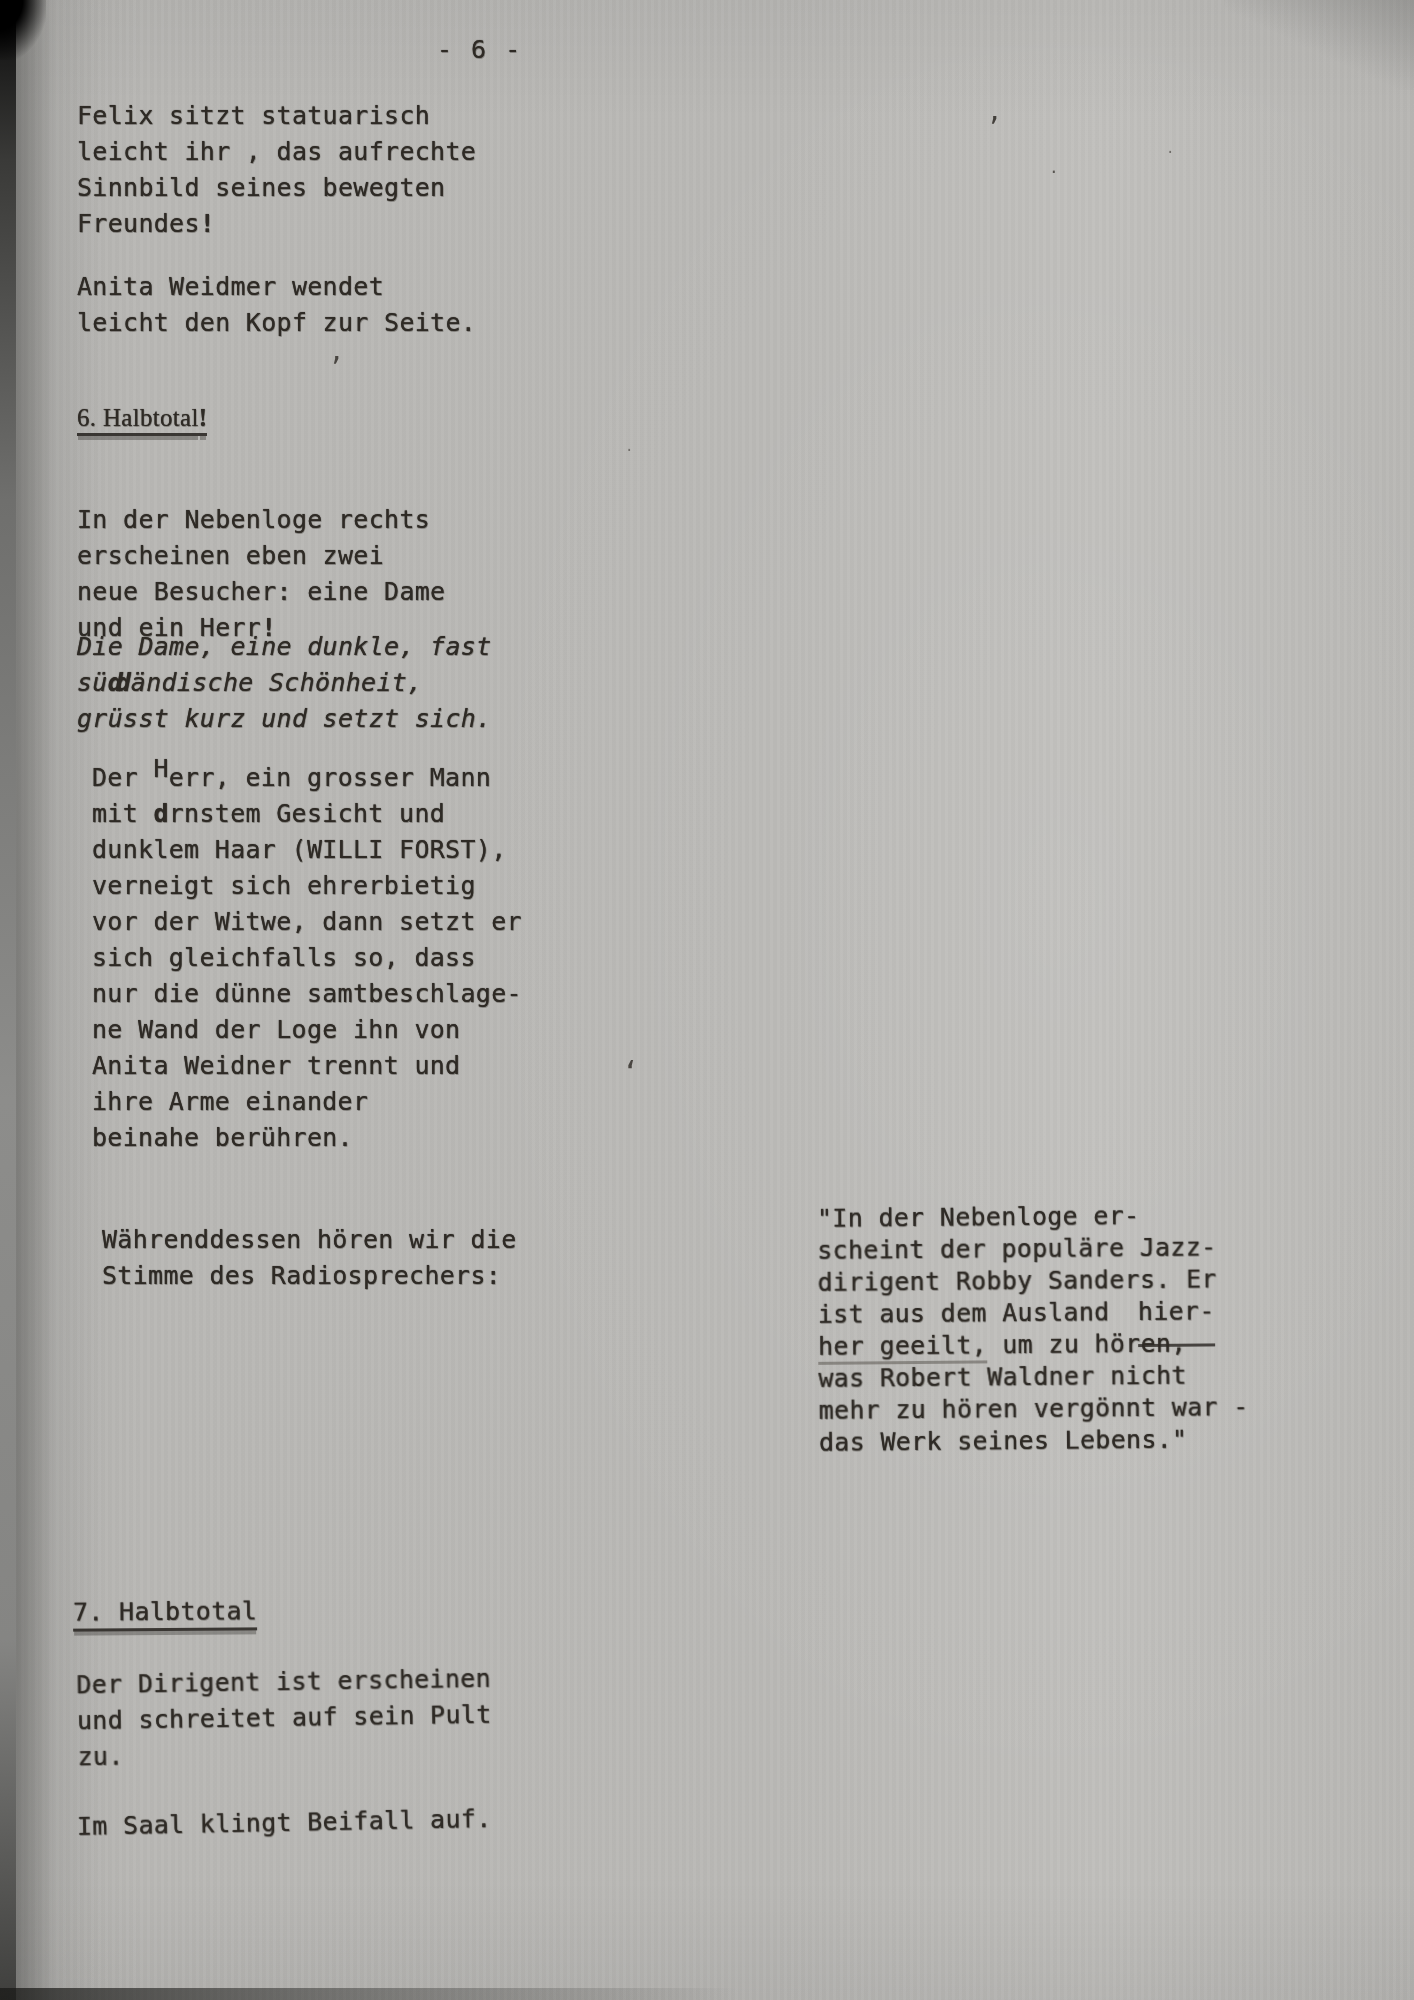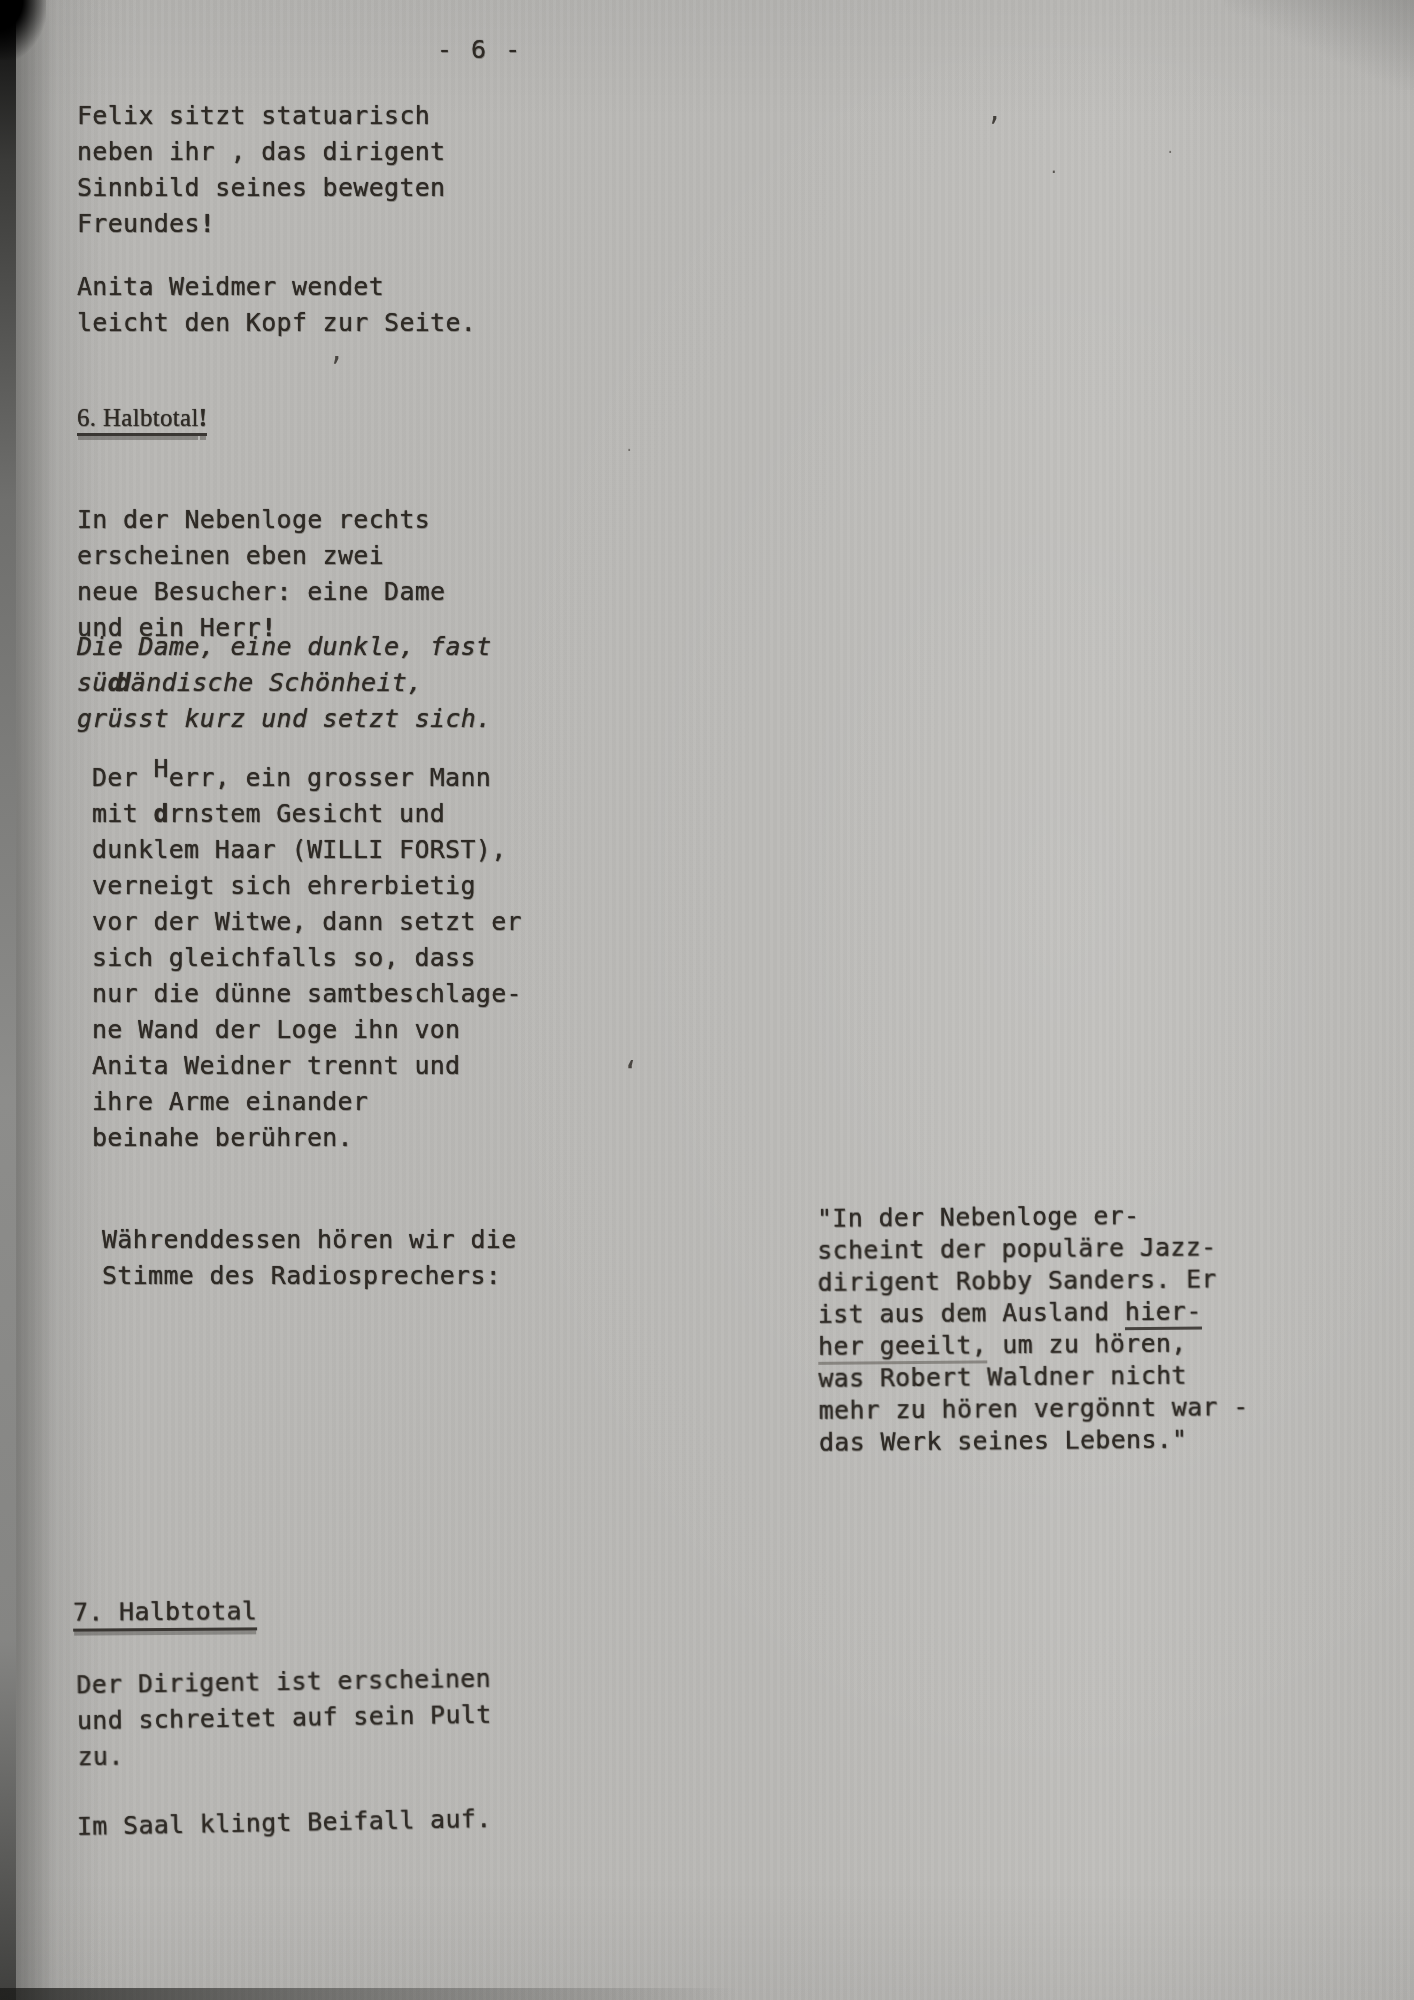--- a/index.html
+++ b/index.html
@@ -43,21 +43,21 @@
     font-family:"DejaVu Sans Mono","Liberation Mono",monospace;
     font-size:25px;line-height:36px;letter-spacing:0.3px;
     color:#2e2a25;white-space:pre;
     text-shadow:0 0 1px rgba(46,42,37,.9),0.6px 0.6px 0 rgba(46,42,37,.3);
     filter:blur(.3px);
   }
   .tl{min-height:36px;}
   .b{font-weight:bold;}
   .sq{letter-spacing:-7px;margin-right:7px;}
   .sup{position:relative;top:-9px;}
-  .u{border-bottom:3px solid rgba(40,36,32,.8);padding-bottom:1px;}
+  .u{border-bottom:3px solid rgba(40,36,32,.8);padding-bottom:18px;margin-left:13px;}
   .up{border-bottom:3px solid rgba(70,66,60,.45);padding-bottom:1px;}
   .hu{border-bottom:3px solid rgba(35,32,28,.85);box-shadow:0 5px 0 -1px rgba(35,32,28,.32);padding-bottom:2px;}
   .mark{position:absolute;font-family:"DejaVu Sans Mono","Liberation Mono",monospace;color:#2e2a25;filter:blur(.3px);}
 
   #page-number{left:437px;top:32px;letter-spacing:2px;}
   #para-felix{left:77px;top:98px;}
   #para-anita{left:77px;top:269px;}
   #heading-6{left:77px;top:400px;font-family:Liberation Serif, serif;}
   #para-nebenloge{left:77px;top:462px;margin-top:40px;}
   #para-dame{left:77px;top:629px;font-style:italic;}
@@ -84,21 +84,21 @@
       <span class="mark" style="left: 986px; top: 112px; font-size: 26px; opacity: 0.85;">’</span>
       <span class="mark" style="left: 1049px; top: 162px; font-size: 16px; opacity: 0.7;">·</span>
       <span class="mark" style="left: 1166px; top: 144px; font-size: 14px; opacity: 0.55;">·</span>
       <span class="mark" style="left: 328px; top: 352px; font-size: 26px; opacity: 0.8;">’</span>
       <span class="mark" style="left: 625px; top: 442px; font-size: 14px; opacity: 0.5;">·</span>
       <span class="mark" style="left: 622px; top: 1056px; font-size: 28px; opacity: 0.8;">‘</span>
     </div>
 
   <div class="type" id="page-number">- 6 -</div>
 
-  <div class="type" id="para-felix"><div class="tl"><span>Felix sitzt statuarisch</span></div><div class="tl"><span>neben ihr , das dirigent</span></div><div class="tl"><span>Sinnbild seines bewegten</span></div><div class="tl"><span>Freundes</span><span class="b">!</span></div></div>
+  <div class="type" id="para-felix"><div class="tl"><span>Felix sitzt statuarisch</span></div><div class="tl"><span>leicht ihr , das aufrechte</span></div><div class="tl"><span>Sinnbild seines bewegten</span></div><div class="tl"><span>Freundes</span><span class="b">!</span></div></div>
   <div class="type" id="para-anita"><div class="tl"><span>Anita Weidmer wendet</span></div><div class="tl"><span>leicht den Kopf zur Seite.</span></div></div>
   <div class="type" id="heading-6"><div class="tl"><span class="hu">6. Halbtotal</span><span class="b hu">!</span></div></div>
   <div class="type" id="para-nebenloge"><div class="tl"><span>In der Nebenloge rechts</span></div><div class="tl"><span>erscheinen eben zwei</span></div><div class="tl"><span>neue Besucher: eine Dame</span></div><div class="tl"><span>und ein Herr</span><span class="b">!</span></div></div>
   <div class="type" id="para-dame"><div class="tl"><span>Die Dame, eine dunkle, fast</span></div><div class="tl"><span>sü</span><span class="b sq">dd</span><span>ändische Schönheit,</span></div><div class="tl"><span>grüsst kurz und setzt sich.</span></div></div>
   <div class="type" id="para-herr"><div class="tl"><span>Der </span><span class="sup">H</span><span>err, ein grosser Mann</span></div><div class="tl"><span>mit </span><span class="b">d</span><span>rnstem Gesicht und</span></div><div class="tl"><span>dunklem Haar (WILLI FORST),</span></div><div class="tl"><span>verneigt sich ehrerbietig</span></div><div class="tl"><span>vor der Witwe, dann setzt er</span></div><div class="tl"><span>sich gleichfalls so, dass</span></div><div class="tl"><span>nur die dünne samtbeschlage-</span></div><div class="tl"><span>ne Wand der Loge ihn von</span></div><div class="tl"><span>Anita Weidner trennt und</span></div><div class="tl"><span>ihre Arme einander</span></div><div class="tl"><span>beinahe berühren.</span></div></div>
   <div class="type" id="para-waehrend"><div class="tl"><span>Währenddessen hören wir die</span></div><div class="tl"><span>Stimme des Radiosprechers:</span></div></div>
   <div class="type" id="quote-radio"><div class="tl"><span>"In der Nebenloge er-</span></div><div class="tl"><span>scheint der populäre Jazz-</span></div><div class="tl"><span>dirigent Robby Sanders. Er</span></div><div class="tl"><span>ist aus dem Ausland </span><span class="u">hier-</span></div><div class="tl"><span class="up">her geeilt,</span><span> um zu hören,</span></div><div class="tl"><span>was Robert Waldner nicht</span></div><div class="tl"><span>mehr zu hören vergönnt war -</span></div><div class="tl"><span>das Werk seines Lebens."</span></div></div>
   <div class="type" id="heading-7"><div class="tl"><span class="hu">7. Halbtotal</span></div></div>
   <div class="type" id="para-dirigent"><div class="tl"><span>Der Dirigent ist erscheinen</span></div><div class="tl"><span>und schreitet auf sein Pult</span></div><div class="tl"><span>zu.</span></div></div>
   <div class="type" id="para-saal"><div class="tl"><span>Im Saal klingt Beifall auf.</span></div></div>

